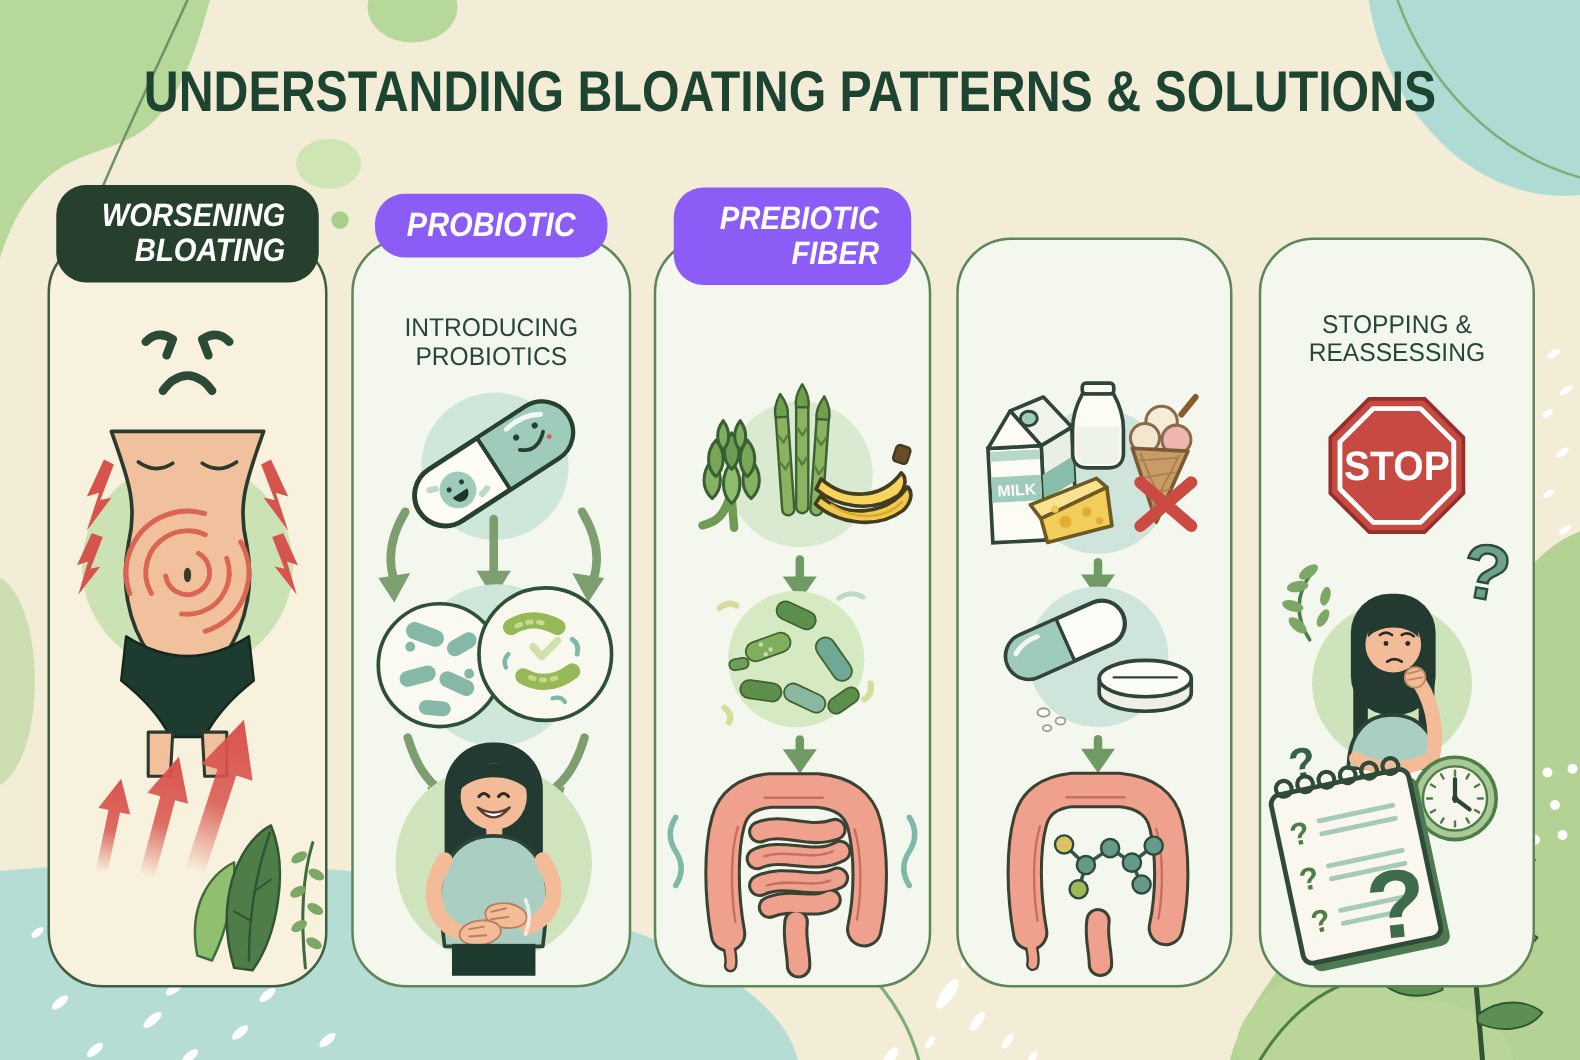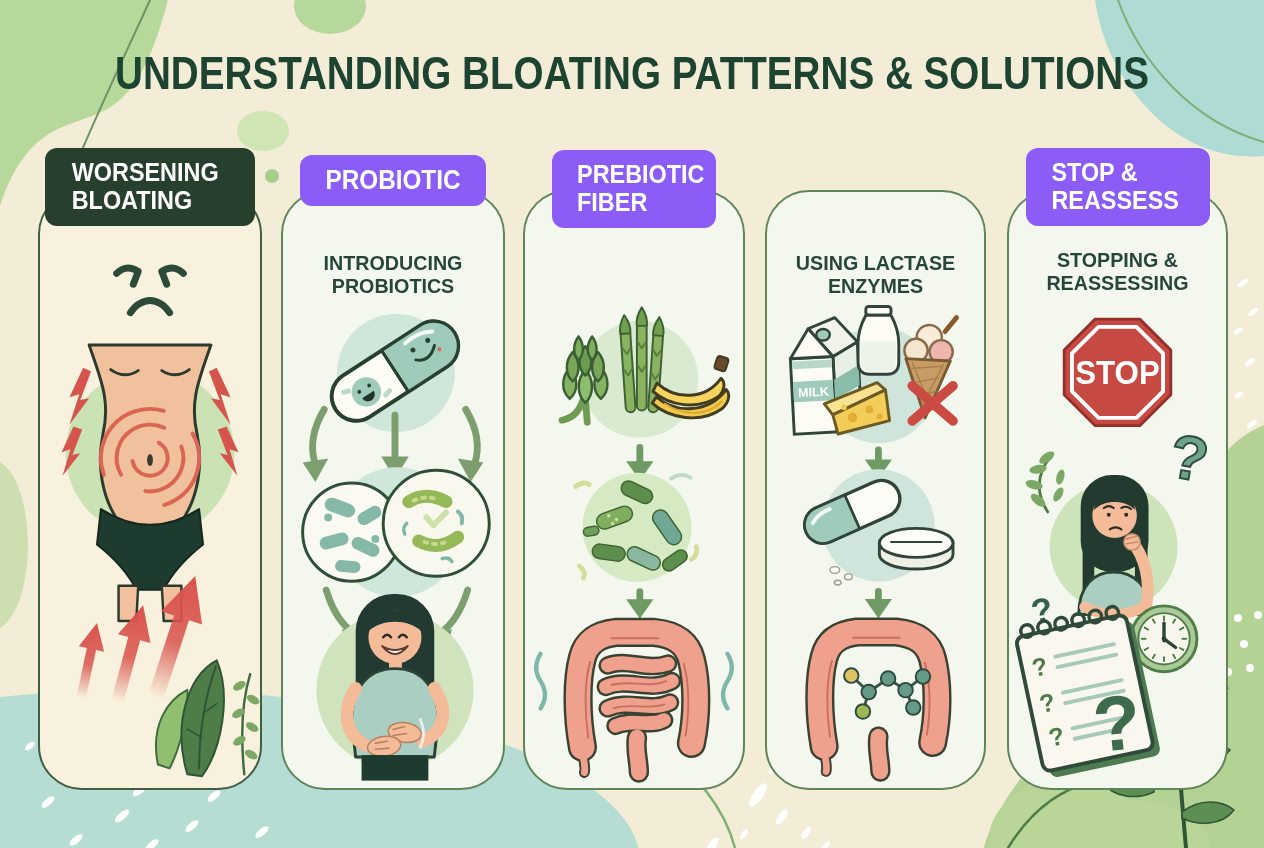--- a/index.html
+++ b/index.html
@@ -7,30 +7,30 @@
           font-family:"Liberation Sans",sans-serif;}
   #bg{position:absolute;left:0;top:0;z-index:0;}
   .title{position:absolute;top:46px;left:0;right:0;text-align:center;z-index:2;
          font-size:46px;font-weight:bold;color:#1d4331;letter-spacing:0px;
          transform:scaleX(.84);white-space:nowrap;}
   .col{position:absolute;top:0;height:848px;z-index:1;}
   .card{position:absolute;left:0;right:0;top:190px;height:596px;border-radius:44px;
         overflow:hidden;}
   .card-first{background:#f8f1dd;border:2.5px solid #3f5e42;}
   .card-rest{background:#f4f7ee;border:2.5px solid #5f8659;}
-  .pill{position:absolute;left:50%;transform:translateX(-50%);z-index:3;border-radius:12px;
-        color:#fff;font-weight:bold;text-align:left;padding:11px 18px;line-height:1.07;
-        box-sizing:border-box;}
+  .pill{position:absolute;left:50%;transform:translateX(-50%);z-index:3;border-radius:24px;
+        color:#fff;font-weight:bold;text-align:right;padding:11px 18px;line-height:1.07;
+        box-sizing:border-box;font-style:italic;}
   .pill-dark{background:#27402e;}
   .pill-green{background:#8b5cf6;}
   .pill .tx{display:inline-block;transform:scaleX(.9);font-size:26px;}
   .pill-nowrap{white-space:nowrap;}
   .pill-nowrap .tx{font-size:27px;}
   .subtitle{position:absolute;top:60px;left:6px;right:6px;text-align:center;z-index:2;
-            font-weight:bold;color:#27463a;line-height:1.12;}
+            font-weight:normal;color:#27463a;line-height:1.12;}
   .subtitle .tx{display:inline-block;transform:scaleX(.96);font-size:20.5px;}
   .art{position:absolute;left:0;width:100%;}
   svg path,svg line,svg polyline{stroke-linecap:round;stroke-linejoin:round;}
   svg polygon{stroke-linejoin:round;}
   text{font-family:"Liberation Sans",sans-serif;font-weight:bold;}
 </style>
 </head>
 <body>
 
 <div id="canvas">
@@ -379,28 +379,27 @@
           <path d="M52 64 C70 58 90 68 108 60"></path>
           <path d="M54 88 C72 82 90 90 106 84"></path>
         </g>
       </g>
       <g stroke="#7fb8a8" stroke-width="4.5" fill="none">
         <path d="M16 362 q-9 14 0 28 q9 14 0 28"></path>
         <path d="M208 362 q9 14 0 28 q-9 14 0 28"></path>
       </g>
     </svg>
   </div>
-  <div class="pill pill-green" style="top:150px;width:164px">
+  <div class="pill pill-green" style="top:150px;width:190px">
     <span class="tx">PREBIOTIC FIBER</span>
   </div>
 </div>
 
 <div class="col" style="left:765px;width:221px">
   <div class="card card-rest">
-    <div class="subtitle"><span class="tx">USING LACTASE ENZYMES</span></div>
     <svg class="art" style="top:103px" width="221" height="488" viewBox="0 0 224 488">
       <circle cx="115" cy="85" r="60" fill="#cfe4da"></circle>
 
       <g transform="translate(22,18) rotate(-3)">
         <polygon points="44,40 70,26 70,104 44,118" fill="#e9efe4" stroke="#30443a" stroke-width="3"></polygon>
         <polygon points="20,10 48,0 70,26 44,40" fill="#f1f4ea" stroke="#30443a" stroke-width="3"></polygon>
         <rect x="0" y="40" width="44" height="78" fill="#fcfbf4" stroke="#30443a" stroke-width="3"></rect>
         <polygon points="0,40 20,10 44,40" fill="#fcfbf4" stroke="#30443a" stroke-width="3"></polygon>
         <ellipse cx="35" cy="17" rx="7" ry="6" fill="#9fccba" stroke="#30443a" stroke-width="2.5"></ellipse>
         <rect x="1.5" y="43" width="41" height="8" fill="#b7d8c9"></rect>
@@ -587,18 +586,15 @@
         </g>
         <g stroke="#a7c9b8" stroke-width="4" fill="none">
           <path d="M-22 -42 H40 M-22 -31 H40"></path>
           <path d="M-22 -4 H40 M-22 7 H40"></path>
           <path d="M-20 34 H38 M-20 45 H20"></path>
         </g>
         <text x="26" y="66" font-size="80" fill="#3d6b4b" text-anchor="middle" transform="rotate(6 26 40)">?</text>
       </g>
     </svg>
   </div>
-  <div class="pill pill-green" style="top:148px;width:184px">
-    <span class="tx">STOP &amp; REASSESS</span>
-  </div>
 </div>
 
 </div>
 
 </body></html>

